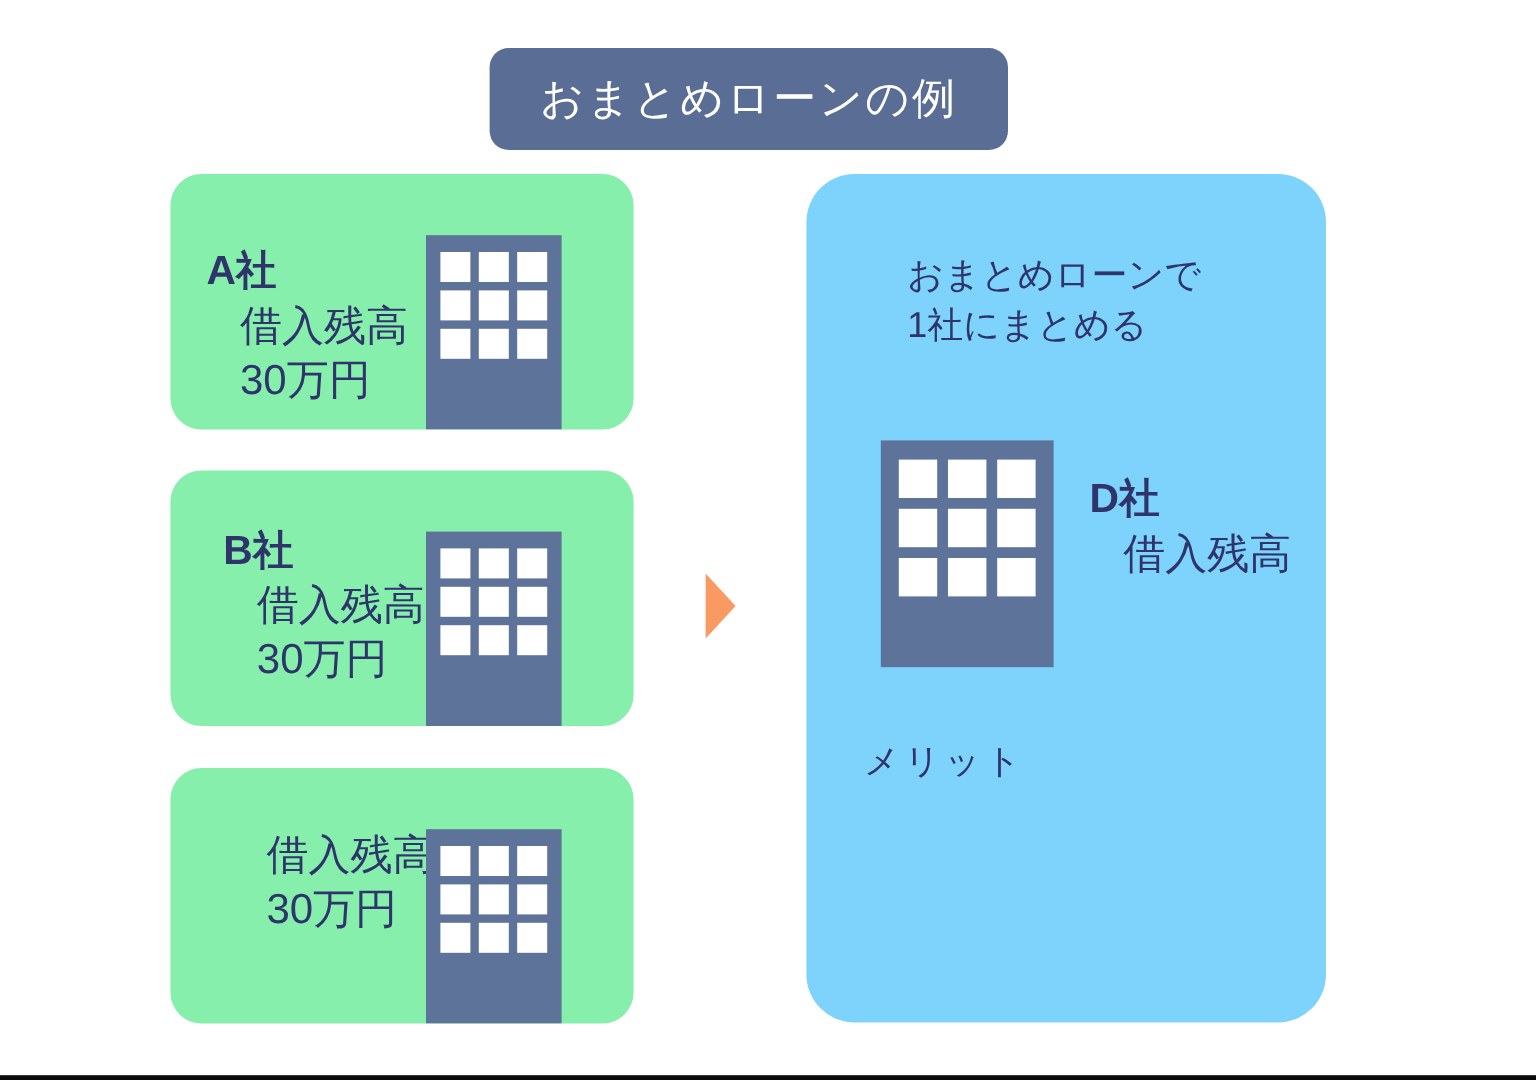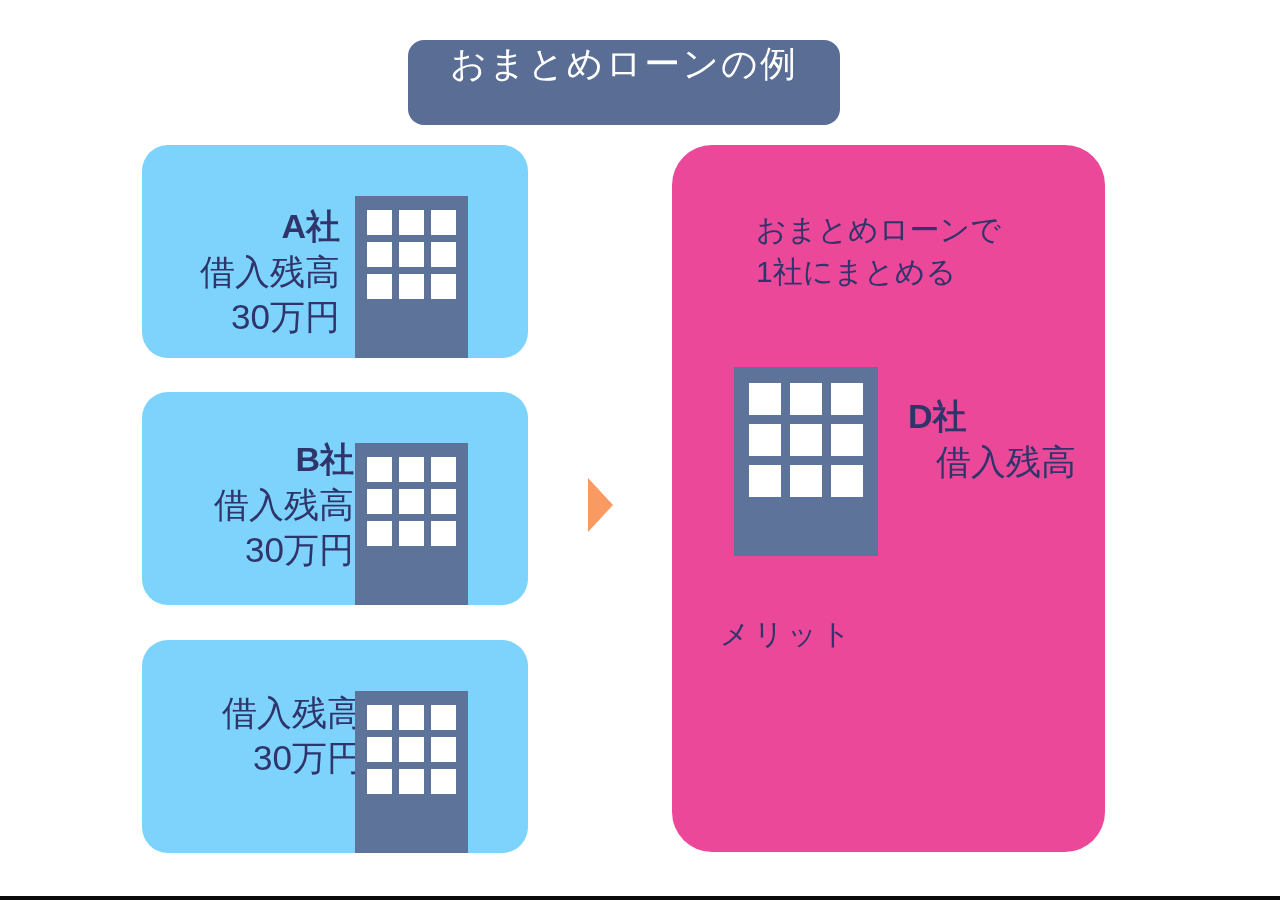--- a/index.html
+++ b/index.html
@@ -7,28 +7,28 @@
   body {
     position:relative; background:#ffffff; overflow:hidden;
     font-family:"Liberation Sans","DejaVu Sans",sans-serif;
     color:#2f356b;
   }
 
   
   .banner {
     position:absolute; left:408px; top:40px; width:432px; height:85px;
     background:#5a6d94; border-radius:16px;
-    display:flex; justify-content:center;
+    display:flex; align-items:center; justify-content:center;
     color:#ffffff; font-size:36px; letter-spacing:2px;
   }
 
   
   .card {
     position:absolute; left:142px; width:386px; height:213px;
-    background:#7dd3fc; border-radius:26px; overflow:hidden;text-align:right;
+    background:#86efac; border-radius:26px; overflow:hidden;
   }
   .card-a { top:145px; }
   .card-b { top:392px; }
   .card-c { top:640px; }
   .card .info { position:absolute; }
   .card-a .info { left:30px; top:58px; }
   .card-b .info { left:44px; top:44px; }
   .card-c .info { left:52px; top:50px; }
   .lender-name { font-size:34px; font-weight:bold; line-height:46px; }
   .info-line  { font-size:35px; line-height:45px;margin-left:28px; }
@@ -56,21 +56,21 @@
   .arrow {
     position:absolute; left:588px; top:478px; width:0; height:0;
     border-left:25px solid #f99a62;
     border-top:27px solid transparent;
     border-bottom:27px solid transparent;
   }
 
   
   .panel {
     position:absolute; left:672px; top:145px; width:433px; height:707px;
-    background:#ec4899; border-radius:40px; z-index:0;
+    background:#7dd3fc; border-radius:40px; z-index:0;
   }
   .panel .intro { position:absolute; left:84px; top:64px; font-size:30px; line-height:42px; }
   .panel .d-info { position:absolute; left:236px; top:248px; }
   .merit-heading { position:absolute; left:48px; top:470px; font-size:29px; letter-spacing:4px; }
   .merits { position:absolute; left:48px; top:528px; }
   .merit-line { margin-bottom:13px; }
   .merit-text {
     position:relative; display:inline-block;
     font-size:31px; font-weight:bold; line-height:34px;
   }

